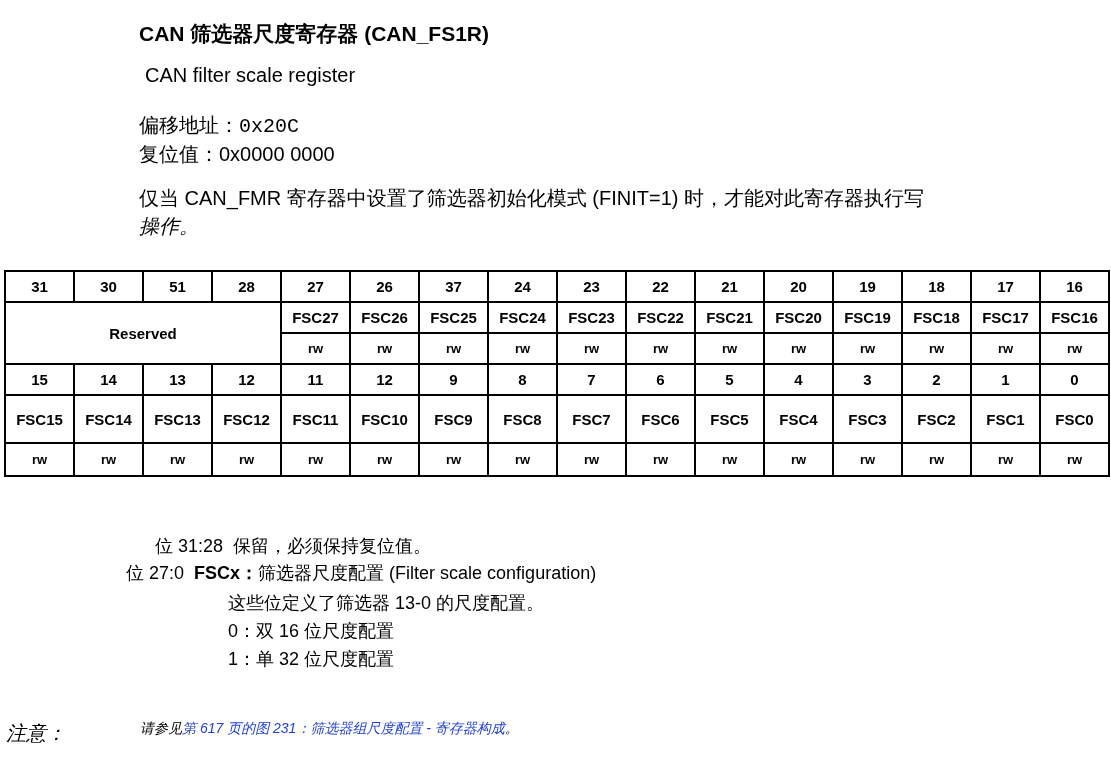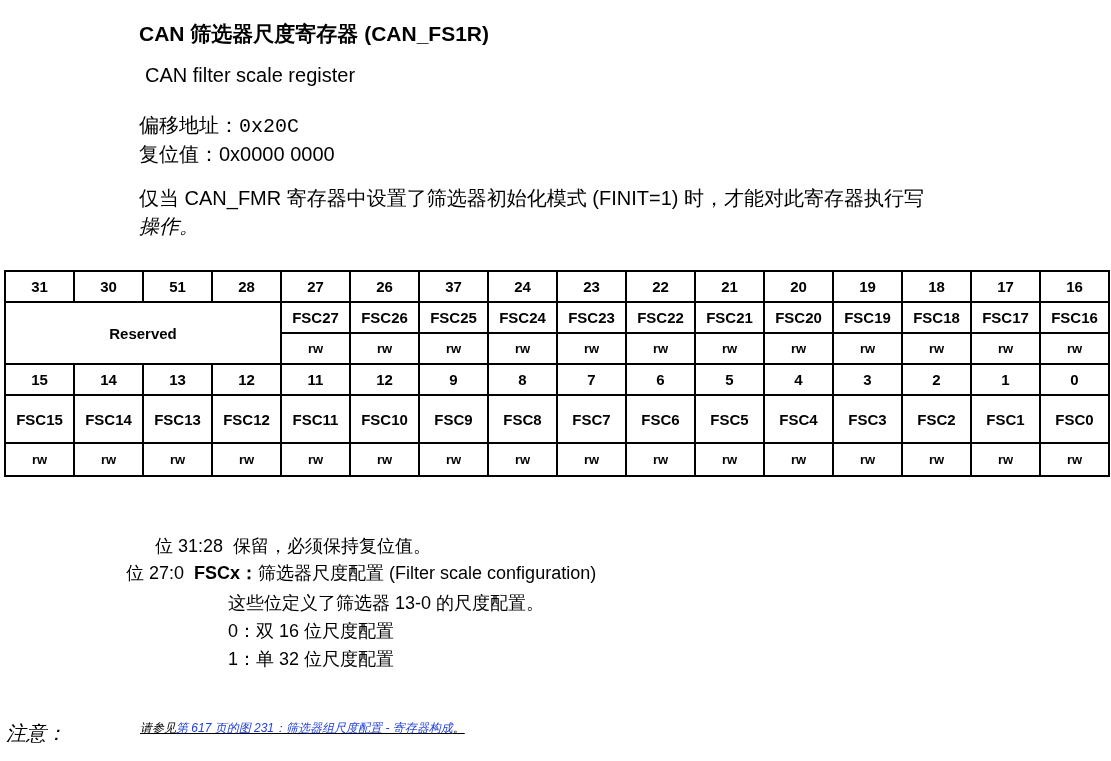--- a/index.html
+++ b/index.html
@@ -13,21 +13,21 @@
   .reg-table td { border: 2px solid #000; text-align: center; padding: 0; font-size: 15px; width: 67px; }
   .reg-table tr.h1 td { height: 29px; }
   .reg-table tr.h2 td { height: 29px; }
   .reg-table tr.h3 td { height: 29px; font-size: 13px; }
   .reg-table tr.h4 td { height: 29px; }
   .reg-table tr.h5 td { height: 46px; }
   .reg-table tr.h6 td { height: 31px; font-size: 13px; }
   .desc { font-size: 18px; }
   .b { font-weight: bold; }
   .note-label { left: 6px; top: 720px; font-size: 20px; font-style: italic; }
-  .note { left: 140px; top: 720px; font-size: 12px; font-style: italic; text-decoration: underline; }
+  .note { left: 140px; top: 720px; font-size: 14px; font-style: italic; }
   .link { color: #1f3fd9; }
 </style>
 </head>
 <body>
 
 <div class="abs title">CAN 筛选器尺度寄存器 (CAN_FS1R)</div>
 <div class="abs subtitle">CAN filter scale register</div>
 <div class="abs line" style="top:112px;font-family:Liberation Mono, monospace;">偏移地址：0x20C</div>
 <div class="abs line" style="top:141px;">复位值：0x0000 0000</div>
 <div class="abs line" style="top:185px;">仅当 CAN_FMR 寄存器中设置了筛选器初始化模式 (FINIT=1) 时，才能对此寄存器执行写</div>

